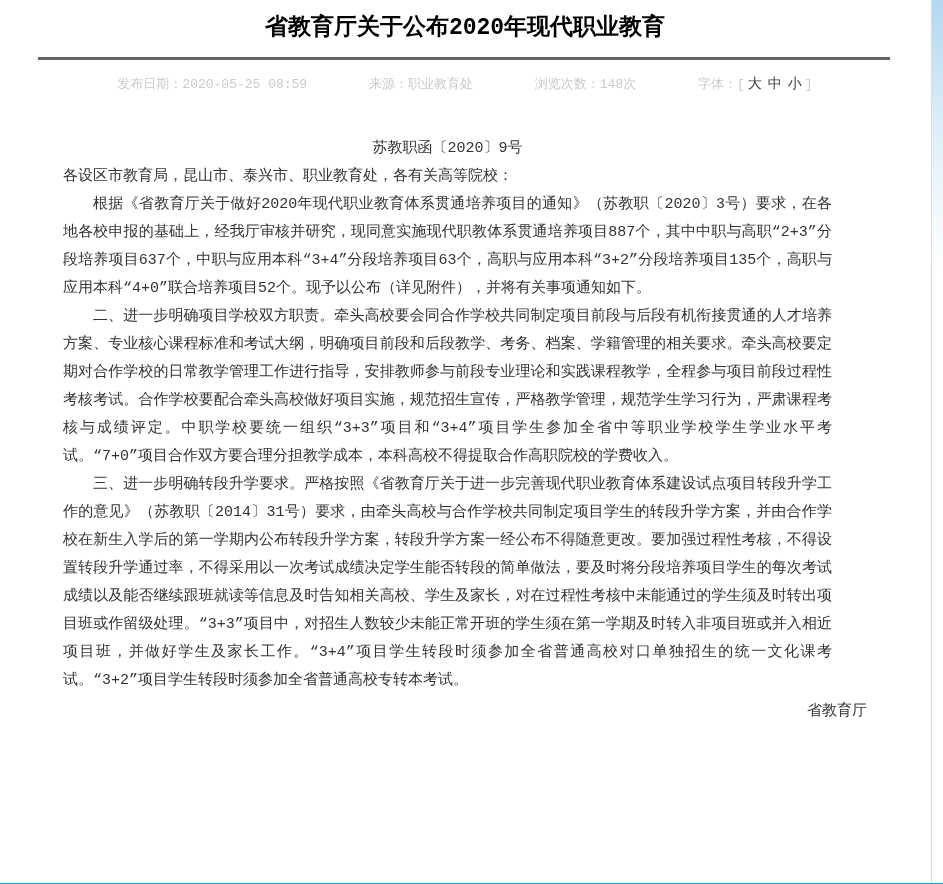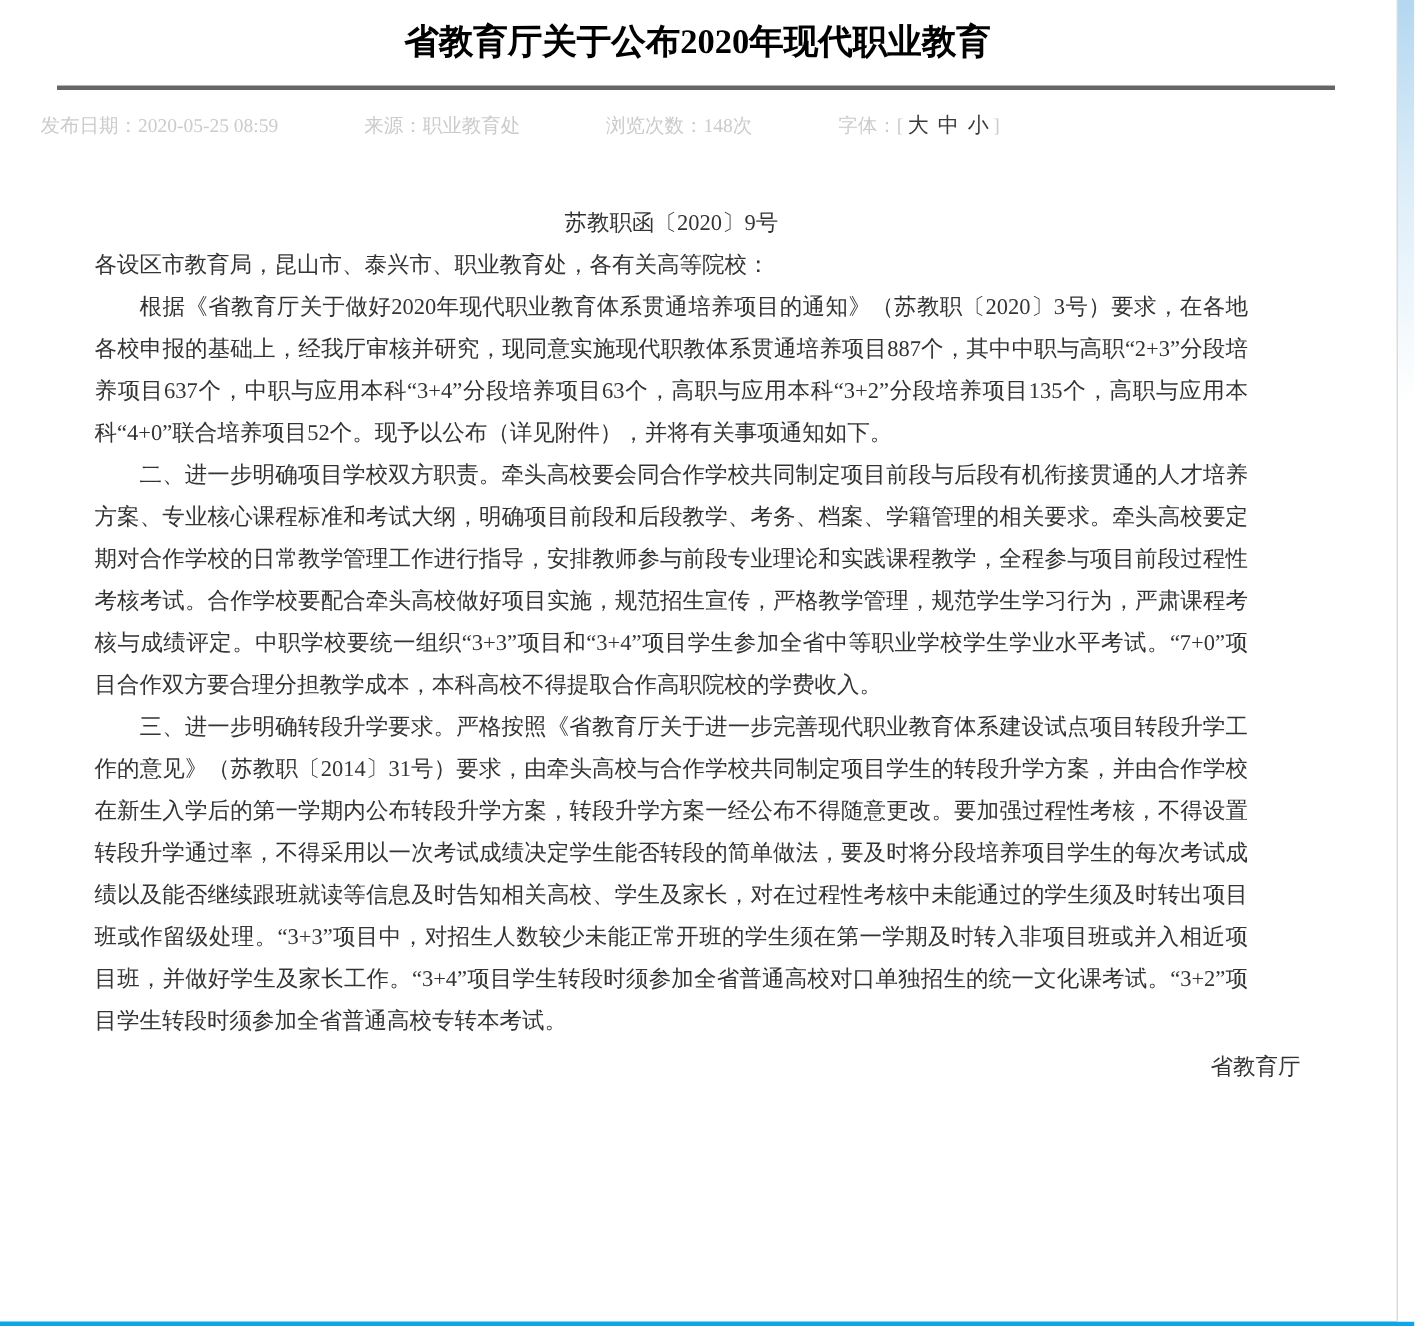--- a/index.html
+++ b/index.html
@@ -1,23 +1,23 @@
 <!DOCTYPE html>
 <html><head>
 <meta charset="utf-8">
 <style>
   * { margin:0; padding:0; box-sizing:border-box; }
   html,body { background:#ffffff; }
   .page {
     position:relative;
     width:943px; height:884px;
     background:#ffffff;
-    font-family:Liberation Serif, serif;
+    font-family:Liberation Mono, monospace;
     overflow:hidden;
-    border-bottom:3px solid #0ea5e9;
+    border-bottom:1px solid #0ea5e9;
   }
   
   .scroll-strip {
     position:absolute; top:0; right:0;
     width:12px; height:884px;
     border-left:1px solid #dcdcdc;
     background:linear-gradient(to bottom, #b3d7f0 0px, #dcedf8 120px, #ffffff 270px, #ffffff 100%);
   }
   .content { position:absolute; top:0; left:0; width:930px; }
 
@@ -28,20 +28,21 @@
   .title-line1 { padding-top:12px; }
   .title-line2 { padding-top:21px; }
 
   .divider {
     height:3px; background:#666666;
     margin:13px 40px 0 38px;
   }
 
   .meta-bar {
     margin-top:15px;
+    text-align:center;
     font-size:13px;
     color:#cbcbcb;
     white-space:nowrap;
   }
   .meta-item { display:inline-block; margin:0 27px; }
   .meta-bracket { color:#cbcbcb; }
   .font-size-btn {
     color:#3a3a3a; cursor:pointer; display:inline-block;
     margin:0 3px; font-size:14px;
   }

